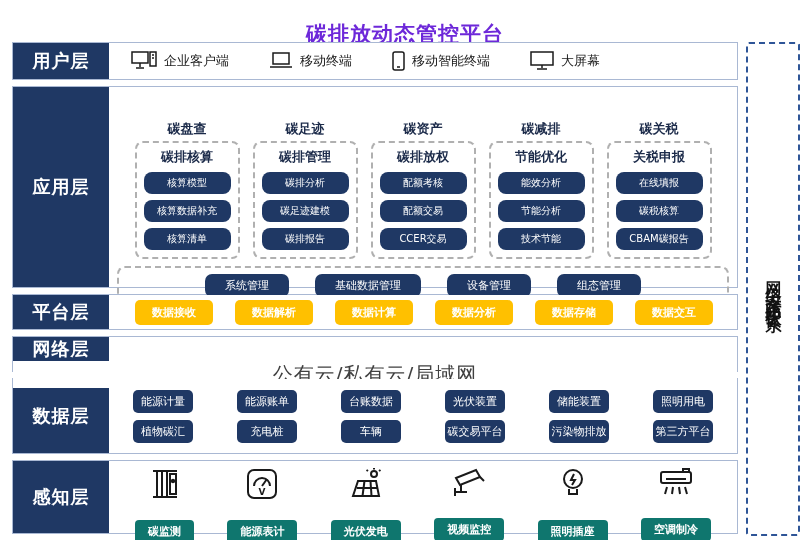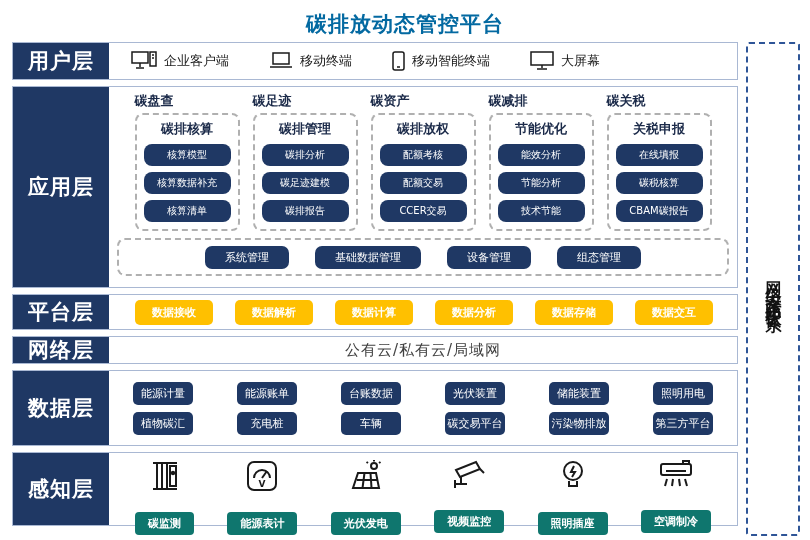--- a/index.html
+++ b/index.html
@@ -5,24 +5,24 @@
   * { box-sizing: border-box; margin: 0; padding: 0; }
   html, body { width: 810px; height: 540px; }
   body {
     font-family: "DejaVu Sans", "Liberation Sans", sans-serif;
     background: #ffffff;
     position: relative;
     overflow: hidden;
   }
   .page-title {
     text-align: center;
-    padding-top: 10px;
+    padding-top: 20px;
     font-size: 21px;
     font-weight: bold;
-    color: #0369a1;
+    color: #6d28d9;
     letter-spacing: 1px;
     height: 36px;
   }
   .main {
     position: absolute;
     top: 42px; left: 12px; right: 10px; bottom: 4px;
     display: flex;
     gap: 8px;
   }
   .layers {
@@ -36,53 +36,53 @@
     background: #fff;
     display: flex;
     flex: none;
   }
   .layer-label {
     width: 96px;
     flex: none;
     background: #1f3864;
     color: #ffffff;
     font-weight: bold;
-    font-size: 21px;
+    font-size: 18px;
     display: flex;
     align-items: center;
     justify-content: center;
     letter-spacing: 1px;
   }
   .layer-content { flex: 1; position: relative; background: #fff; }
 
   .layer-user { height: 38px; }
   .layer-app { height: 202px; }
   .layer-platform { height: 36px; }
-  .layer-network { height: 28px; }
+  .layer-network { height: 36px; flex-direction: column; }
   .layer-data { height: 76px; }
   .layer-sense { height: 74px; }
 
   
   .user-content {
     display: flex;
     align-items: center;
     gap: 40px;
     padding-left: 22px;
     height: 100%;
   }
   .user-item { display: flex; align-items: center; gap: 7px; font-size: 13px; color: #1a1a1a; }
   .icon svg { display: block; }
 
   
   .app-content { padding: 5px 8px 6px; }
   .app-cols { display: flex; gap: 13px; justify-content: center; }
   .app-col { width: 105px; }
   .app-col-header {
-    text-align: left; font-weight: bold; font-size: 13px;
-    color: #1c2b4a; margin-bottom: 3px; white-space: nowrap;
+    text-align: center; font-weight: bold; font-size: 13px;
+    color: #1c2b4a; margin-bottom: 3px; white-space: nowrap; margin-top: 28px;
   }
   .app-box {
     border: 2px dashed #b0b0b0;
     border-radius: 8px;
     padding: 4px 5px 7px;
   }
   .app-box-title {
     text-align: center; font-weight: bold; font-size: 13px;
     color: #1c2b4a; margin: 1px 0 3px; white-space: nowrap;
   }
@@ -112,21 +112,21 @@
     padding: 0 24px 0 26px; height: 100%;
   }
   .btn-orange {
     background: #ffc000; color: #ffffff; font-weight: bold; font-size: 11px;
     border-radius: 5px; padding: 5px 17px; white-space: nowrap;
   }
 
   
   .network-content {
     display: flex; align-items: center; justify-content: center;
-    height: 100%; font-size: 15px; color: #404040; letter-spacing: 1px;
+    height: 100%; font-size: 20px; color: #404040; letter-spacing: 1px;
   }
 
   
   .data-content {
     height: 100%;
     padding: 8px 24px;
     display: flex; flex-direction: column; justify-content: center; gap: 7px;
   }
   .data-row { display: flex; justify-content: space-between; }
   .btn-data {

